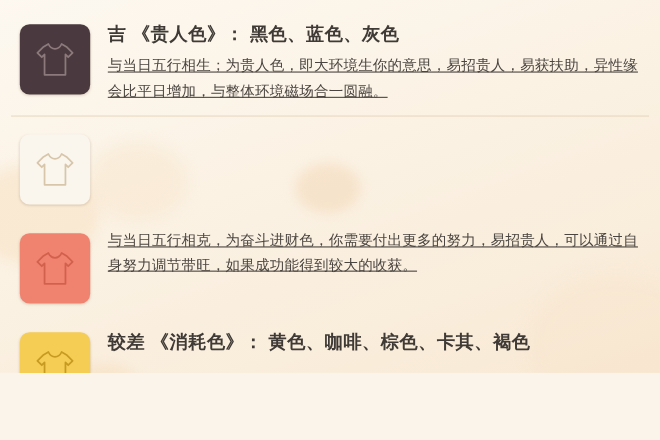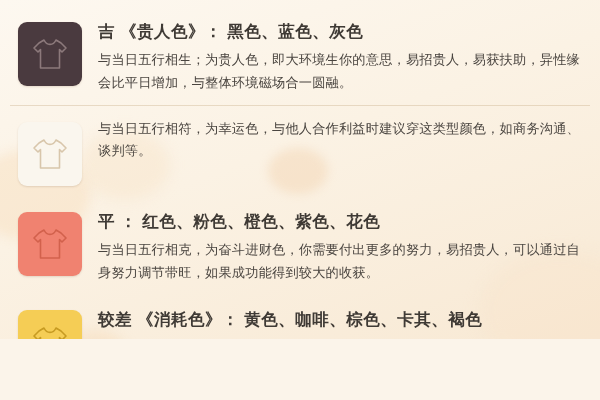--- a/index.html
+++ b/index.html
@@ -72,20 +72,21 @@
     letter-spacing: 0.5px;
     line-height: 1.35;
     margin: 2px 0 7px 0;
     white-space: nowrap;
   }
   .desc {
     font-size: 13.2px;
     color: #4a4540;
     line-height: 1.72;
     letter-spacing: 0.2px;
+    text-decoration: underline;
   }
   .row-1 { padding-top: 18px; }
   .row-4 { padding-bottom: 0; justify-content: space-between; }
 </style>
 </head>
 <body>
 
 <div class="page">
   <div class="blotch b1"></div>
   <div class="blotch b2"></div>
@@ -109,32 +110,30 @@
 
     <div class="divider"></div>
 
     <div class="row row-2">
       <div class="swatch" style="background:#faf6ee;">
         <svg width="36" height="34" viewBox="0 0 36 34">
           <path d="M12 3 L7 6 L2 11 L6 15 L8.5 12.5 L8.5 31 L27.5 31 L27.5 12.5 L30 15 L34 11 L29 6 L24 3 C22.5 6.2 19.8 7.4 18 7.4 C16.2 7.4 13.5 6.2 12 3 Z" fill="none" stroke="#d8c6ab" stroke-width="1.6" stroke-linejoin="round"></path>
         </svg>
       </div>
       <div class="content">
-        <div class="desc">与当日五行相符，为幸运色，与他人合作利益时建议穿这类型颜色，如商务沟通、谈判等。</div>
       </div>
     </div>
 
     <div class="row row-3">
       <div class="swatch" style="background:#f08270;">
         <svg width="36" height="34" viewBox="0 0 36 34">
           <path d="M12 3 L7 6 L2 11 L6 15 L8.5 12.5 L8.5 31 L27.5 31 L27.5 12.5 L30 15 L34 11 L29 6 L24 3 C22.5 6.2 19.8 7.4 18 7.4 C16.2 7.4 13.5 6.2 12 3 Z" fill="none" stroke="#d2614c" stroke-width="1.6" stroke-linejoin="round"></path>
         </svg>
       </div>
       <div class="content">
-        <div class="title">平 ： 红色、粉色、橙色、紫色、花色</div>
         <div class="desc">与当日五行相克，为奋斗进财色，你需要付出更多的努力，易招贵人，可以通过自身努力调节带旺，如果成功能得到较大的收获。</div>
       </div>
     </div>
 
     <div class="row row-4">
       <div class="swatch" style="background:#f5cd55;">
         <svg width="36" height="34" viewBox="0 0 36 34">
           <path d="M12 3 L7 6 L2 11 L6 15 L8.5 12.5 L8.5 31 L27.5 31 L27.5 12.5 L30 15 L34 11 L29 6 L24 3 C22.5 6.2 19.8 7.4 18 7.4 C16.2 7.4 13.5 6.2 12 3 Z" fill="none" stroke="#c79b22" stroke-width="1.6" stroke-linejoin="round"></path>
         </svg>
       </div>

